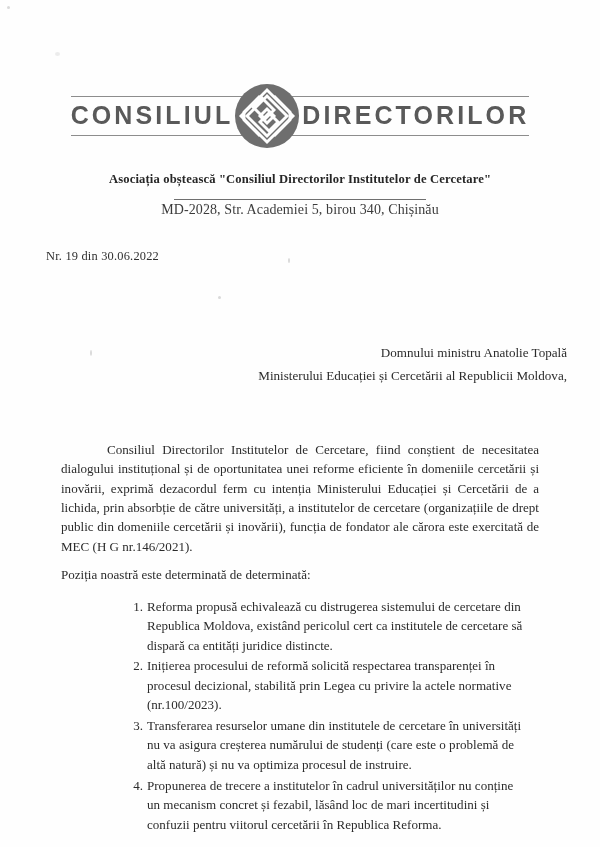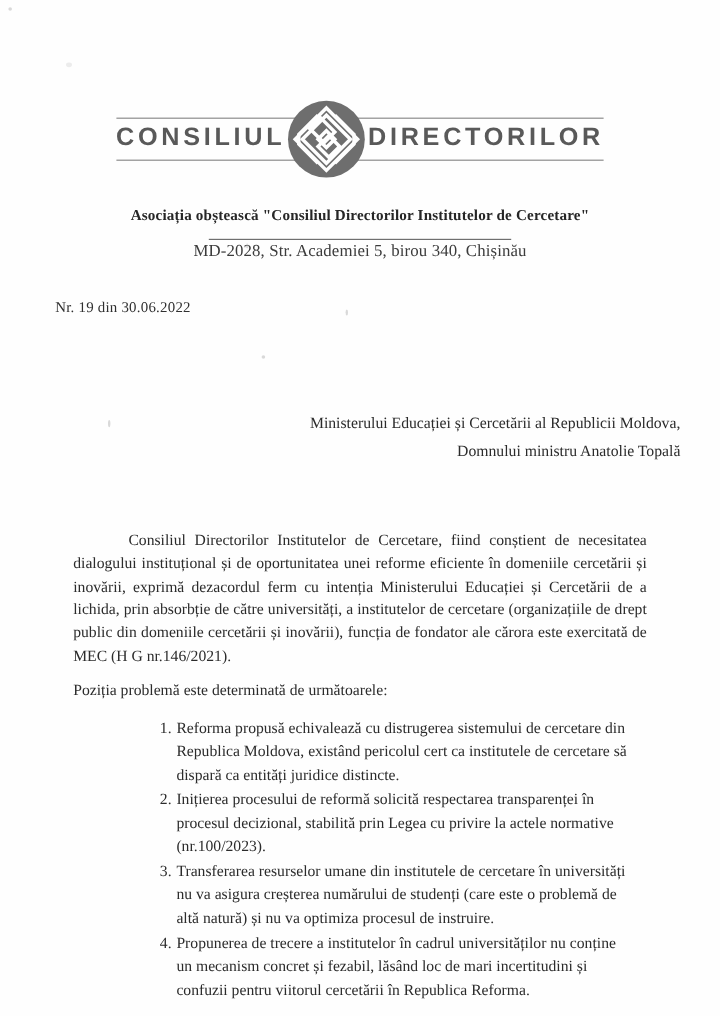--- a/index.html
+++ b/index.html
@@ -24,21 +24,21 @@
     top: 78px;
     left: 0;
     width: 600px;
     height: 76px;
     display: flex;
     align-items: center;
     justify-content: center;
   }
   .lh-word {
     font-family: "Liberation Sans", "DejaVu Sans", sans-serif;
-    font-size: 21px;
+    font-size: 25px;
     font-weight: 700;
     letter-spacing: 3.1px;
     color: #595959;
     padding: 5px 0 6px 0;
     border-top: 1.6px solid #8d8d8d;
     border-bottom: 1.6px solid #8d8d8d;
     line-height: 1.05;
     white-space: nowrap;
   }
   .lh-word.left  { margin-right: -9px; padding-right: 10px; }
@@ -206,29 +206,29 @@
   <div class="org-name">Asociația obștească "Consiliul Directorilor Institutelor de Cercetare"</div>
 
   <div class="address-wrap">
     <div class="address-rule"></div>
     <div class="address">MD-2028, Str. Academiei 5, birou 340, Chișinău</div>
   </div>
 
   <div class="refno">Nr.  19 din 30.06.2022</div>
 
   <div class="addressee">
+    <div>Domnului ministru Anatolie Topală</div>
     <div>Ministerului Educației și Cercetării al Republicii Moldova,</div>
-    <div>Domnului ministru Anatolie Topală</div>
   </div>
 
   <div class="body">
 
     <p class="para-first">Consiliul Directorilor Institutelor de Cercetare, fiind conștient de necesitatea dialogului instituțional și de oportunitatea unei reforme eficiente în domeniile cercetării și inovării, exprimă dezacordul ferm cu intenția Ministerului Educației și Cercetării de a lichida, prin absorbție de către universități, a  institutelor de cercetare (organizațiile de drept public din domeniile cercetării și inovării), funcția de fondator ale cărora este exercitată de MEC (H G nr.146/2021).</p>
 
-    <p class="para-lead">Poziția problemă este determinată de următoarele:</p>
+    <p class="para-lead">Poziția noastră este determinată de determinată:</p>
 
     <ol class="points">
       <li>Reforma propusă echivalează cu distrugerea sistemului de cercetare din Republica Moldova, existând pericolul cert ca institutele de cercetare să dispară ca entități juridice distincte.</li>
       <li>Inițierea procesului de reformă solicită respectarea transparenței în procesul decizional, stabilită prin Legea cu privire la actele normative (nr.100/2023).</li>
       <li>Transferarea resurselor umane din institutele de cercetare în universități nu va asigura creșterea numărului de studenți (care este o problemă de altă natură) și nu va optimiza procesul de instruire.</li>
       <li>Propunerea de trecere a institutelor în cadrul universităților nu conține un mecanism concret și fezabil, lăsând loc de mari incertitudini și confuzii pentru viitorul cercetării în Republica Reforma.</li>
     </ol>
   </div>
 
 </div>

